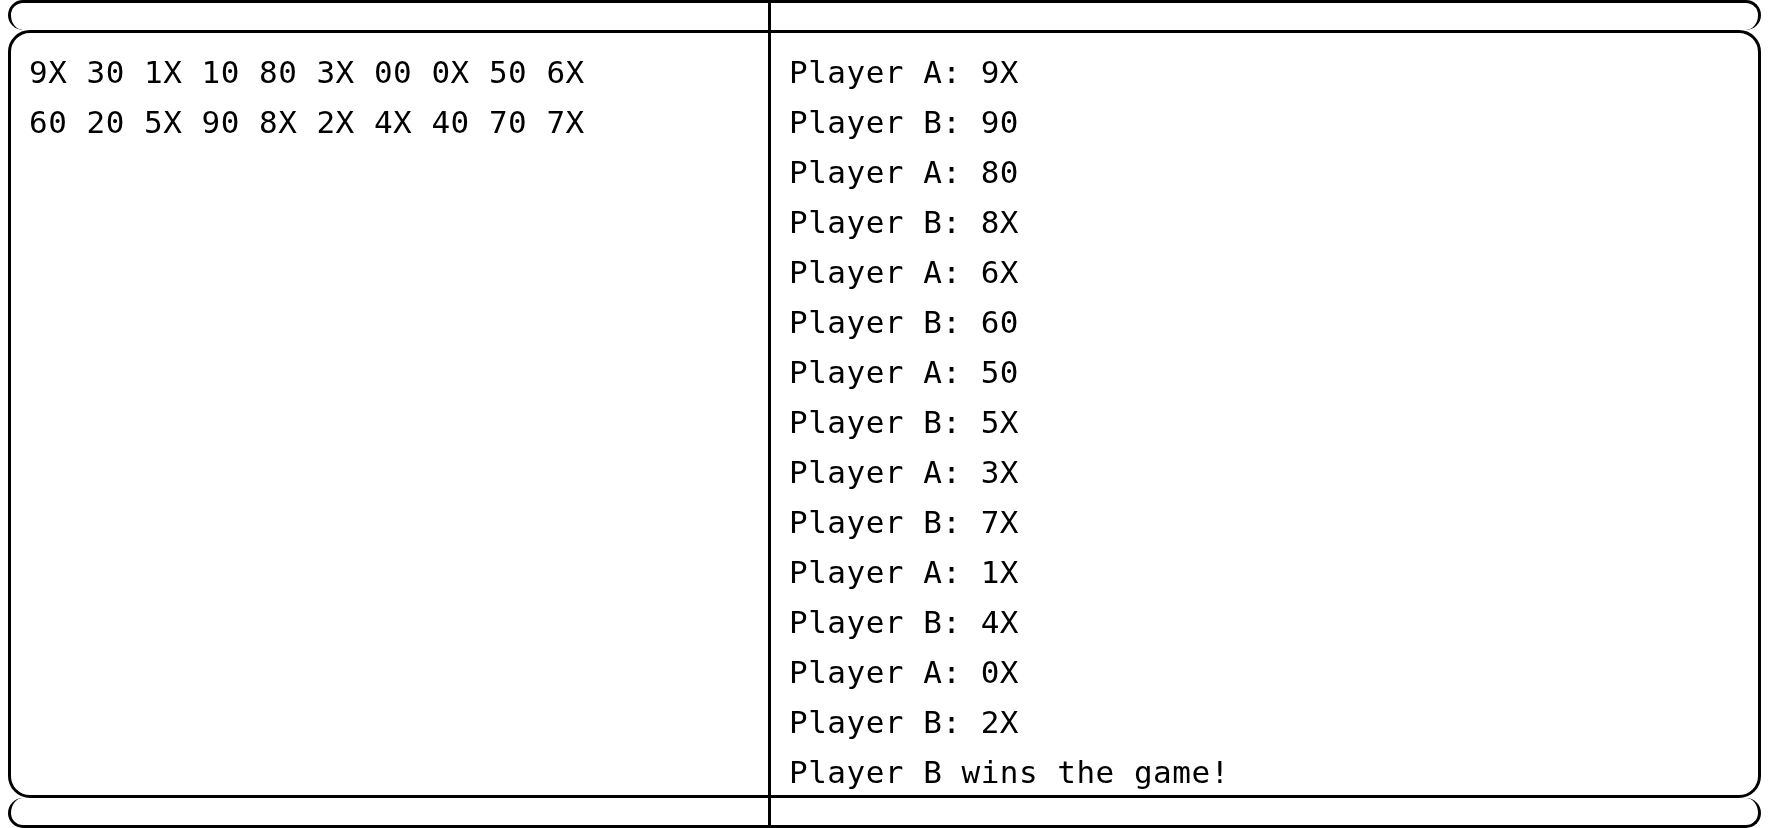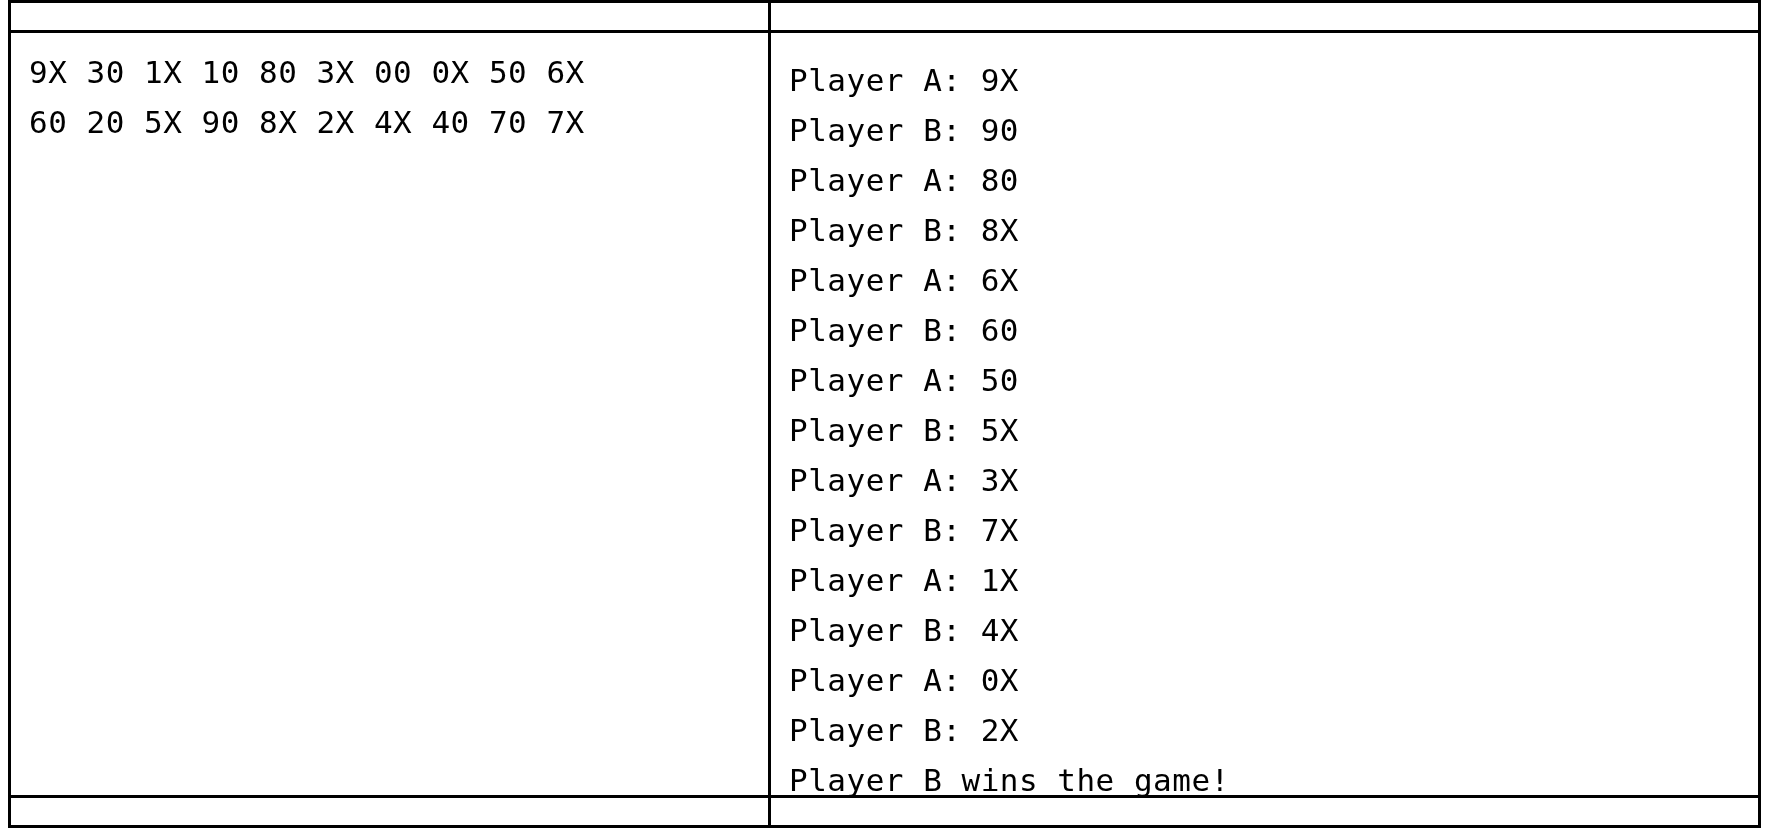--- a/index.html
+++ b/index.html
@@ -17,20 +17,21 @@
     line-height: 50px;
     color: #000;
     letter-spacing: 0.5px;
   }
   .row {
     position: absolute;
     left: 8px;
     right: 10px;
     display: flex;
     box-sizing: border-box;
+    border-radius: 22px;
   }
   .row-top {
     top: 0;
     height: 30px;
     border: 3px solid #000;
     border-bottom: none;
   }
   .row-mid {
     top: 30px;
     bottom: 30px;
@@ -46,21 +47,20 @@
     box-sizing: border-box;
     padding: 14px 18px 14px 18px;
     white-space: pre;
   }
   .col-left {
     flex: 0 0 760px;
     border-right: 3px solid #000;
   }
   .col-right {
     flex: 1 1 auto;
-    margin-top: 8px;
   }
   .row-top .col, .row-bot .col { padding: 0; }
 </style>
 </head>
 <body>
 
 <div class="wrap">
 
   <div class="row row-top">
     <div class="col col-left"></div>

